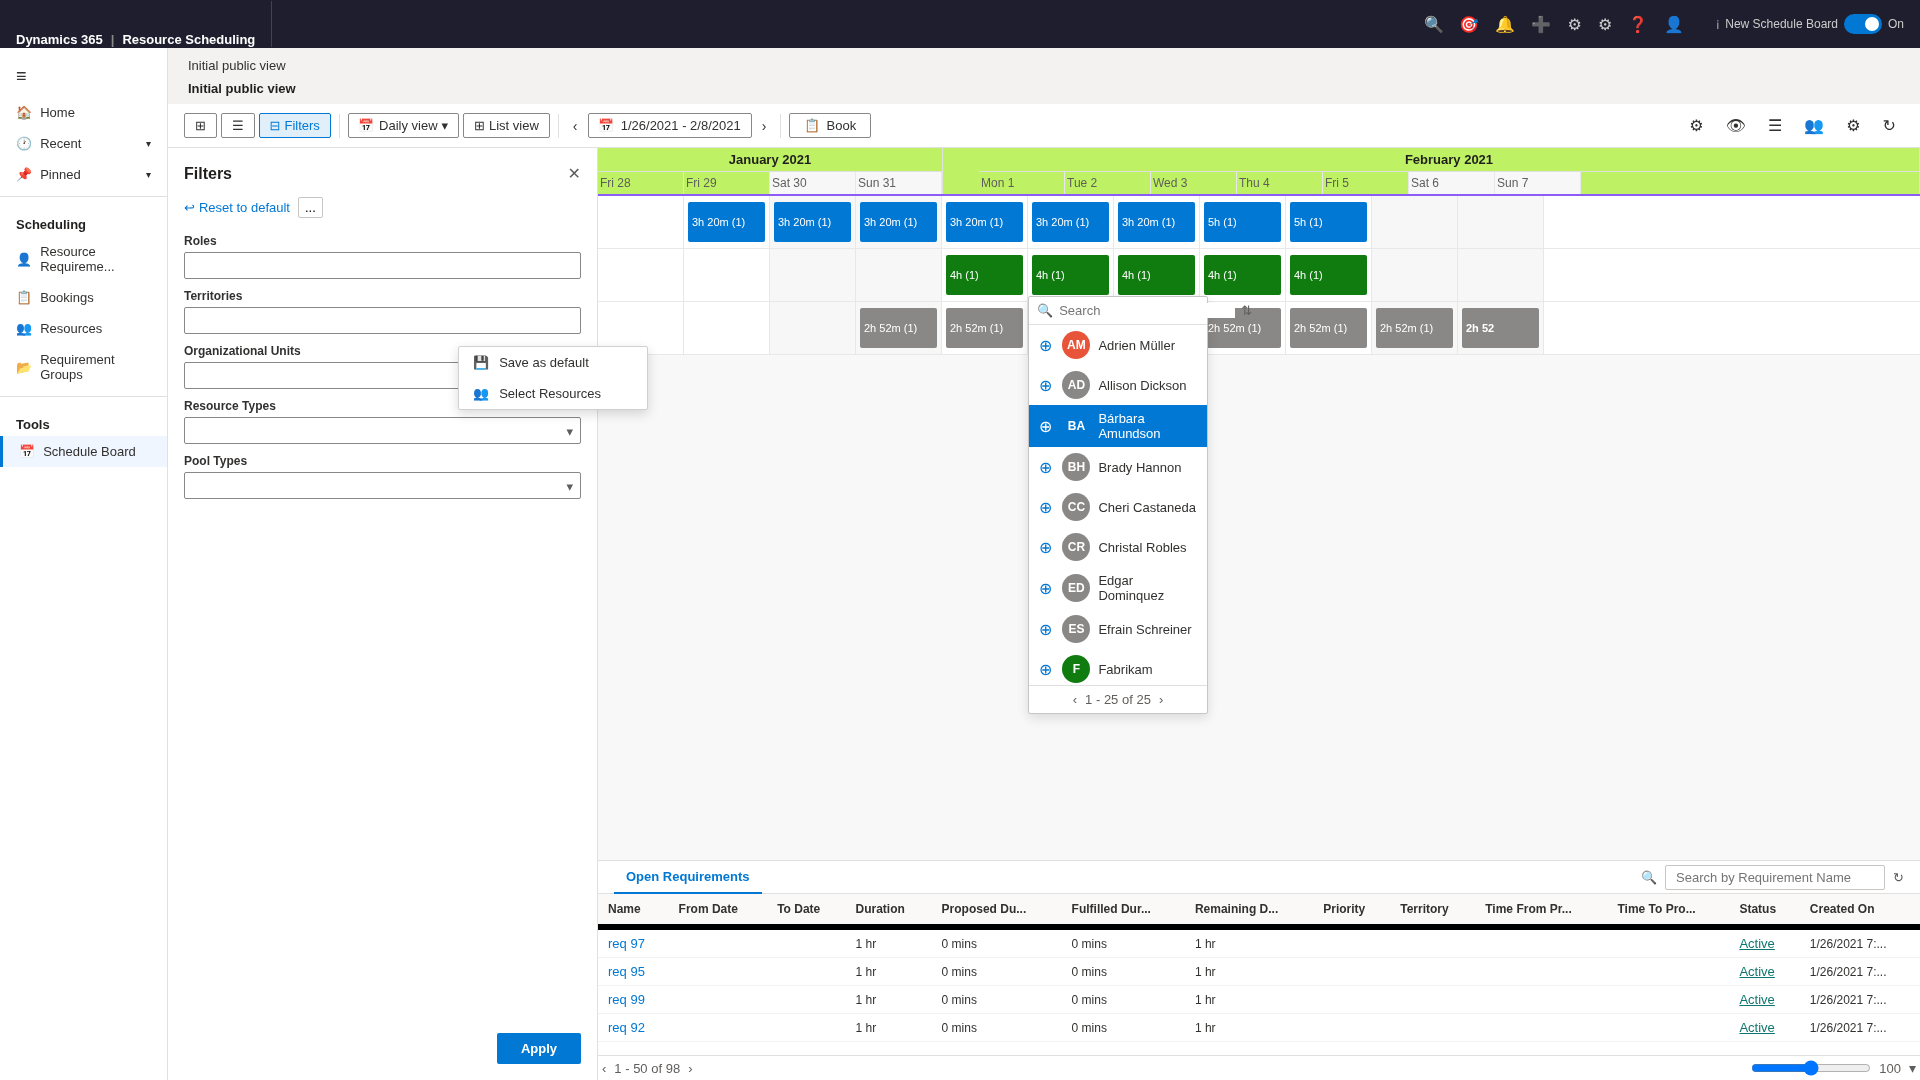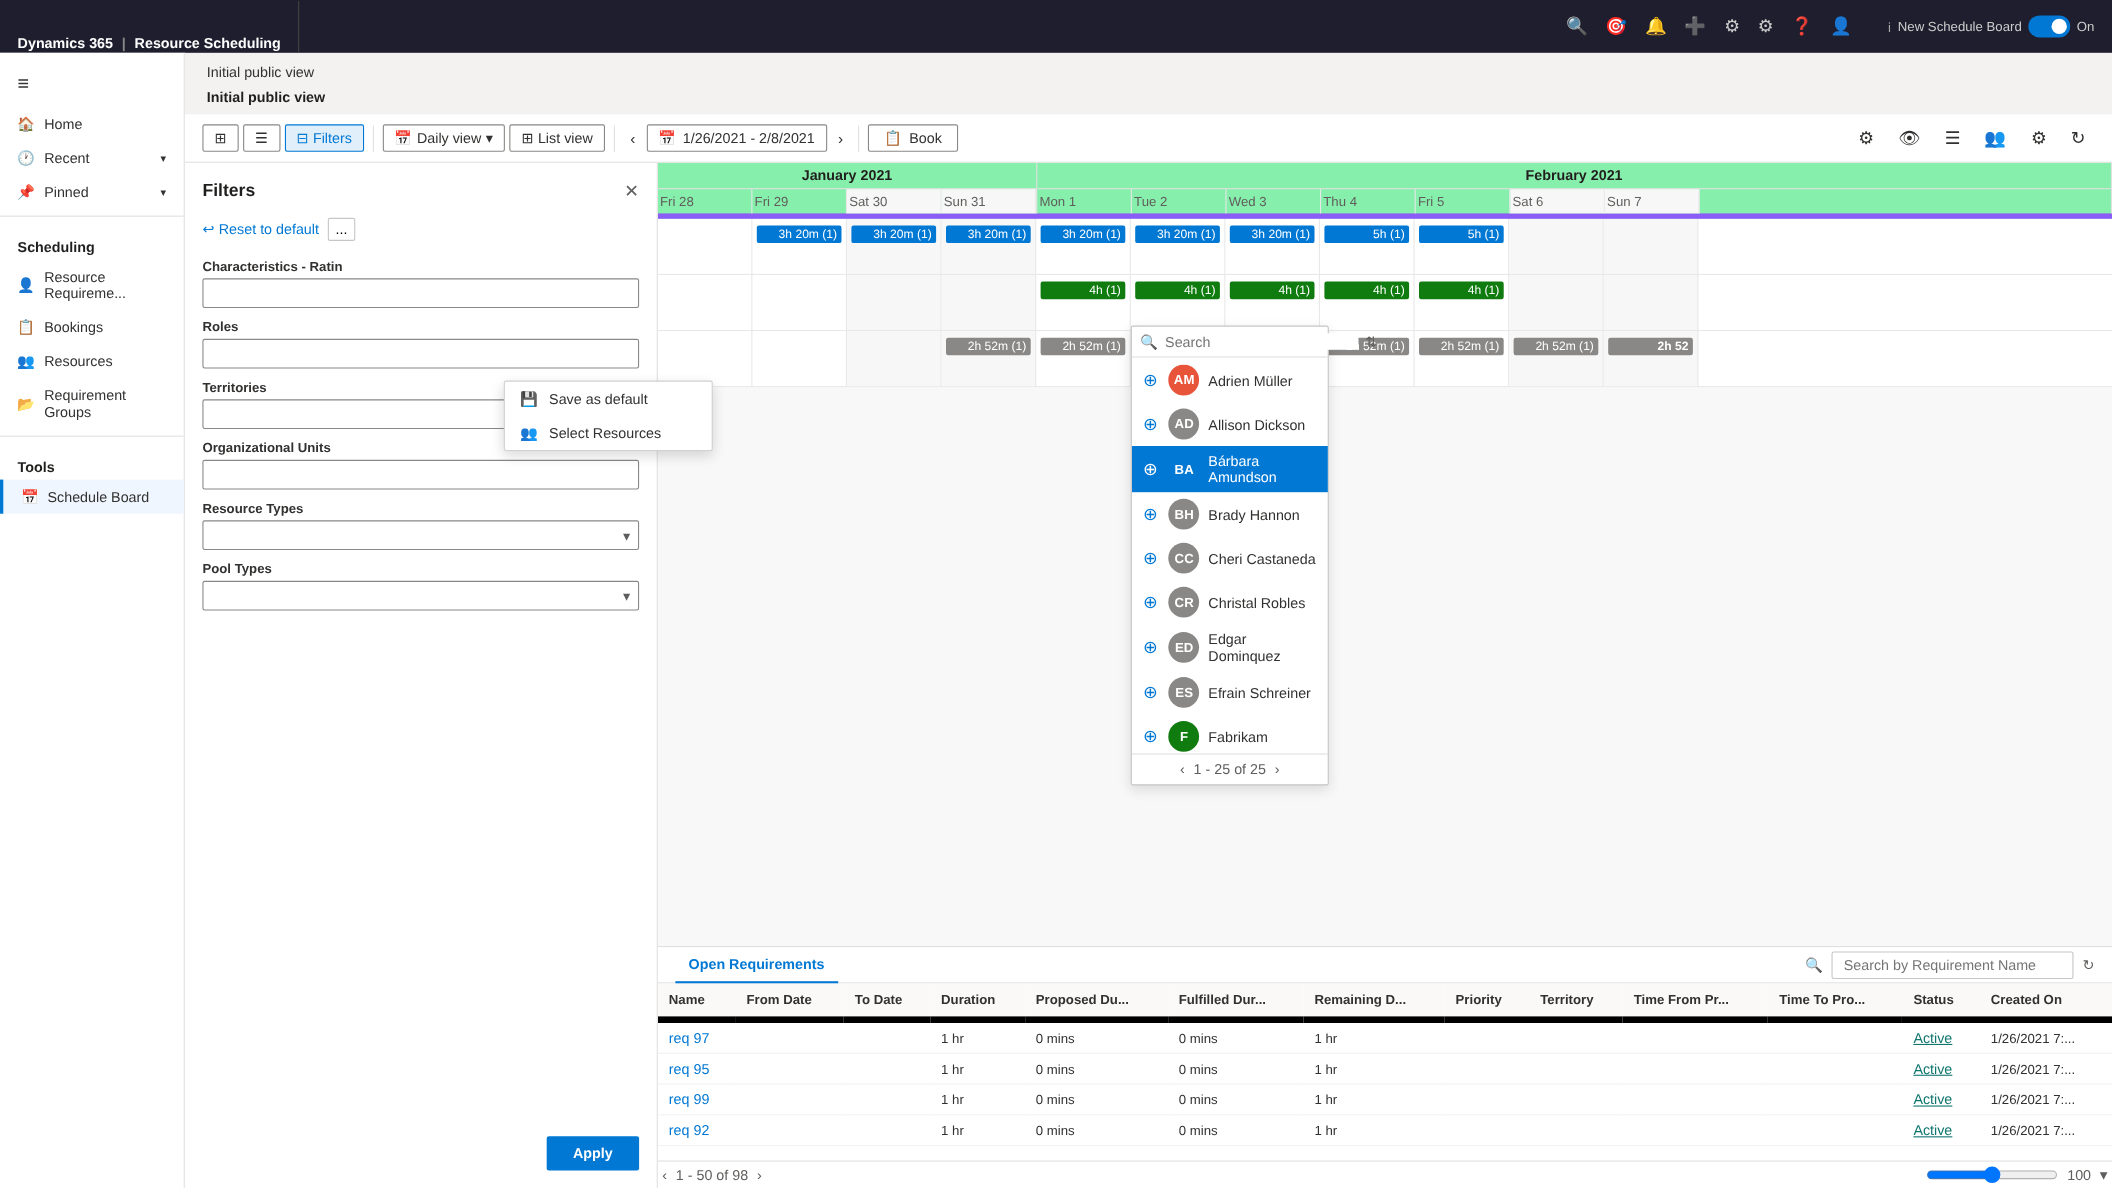--- a/index.html
+++ b/index.html
@@ -147,38 +147,38 @@
     }
     .resource-add-icon { color: #0078d4; font-size: 16px; margin-right: 2px; }
     .resource-item.selected .resource-add-icon { color: #fff; }
     .resource-pagination {
       display: flex; align-items: center; justify-content: center; gap: 8px;
       padding: 6px; border-top: 1px solid #e0e0e0; font-size: 12px; color: #605e5c;
     }
 
     
     .calendar-area { flex: 1; overflow: hidden; display: flex; flex-direction: column; }
-    .calendar-header { display: flex; background: #86efac; border-bottom: 5px solid #8b5cf6; }
+    .calendar-header { display: flex; background: #bef264; border-bottom: 2px solid #8b5cf6; gap: 36px; }
     .calendar-month-group { display: flex; flex-direction: column; border-right: 1px solid #e0e0e0; }
     .calendar-month-label { text-align: center; padding: 4px; font-weight: 600; color: #201f1e; font-size: 13px; border-bottom: 1px solid #e0e0e0; }
     .calendar-days { display: flex; }
     .calendar-day-cell {
       width: 86px; text-align: left; padding: 4px 2px; font-size: 12px;
       color: #605e5c; border-right: 1px solid #e8e8e8; flex-shrink: 0;
     }
     .calendar-body { flex: 1; overflow-y: auto; background: #f8f8f8; }
     .calendar-row { display: flex; min-height: 50px; border-bottom: 1px solid #e8e8e8; background: #fff; }
     .calendar-cell {
       width: 86px; flex-shrink: 0; border-right: 1px solid #e8e8e8;
       padding: 4px; position: relative; min-height: 50px;
     }
     .calendar-cell.weekend { background: #f7f7f7; }
     .booking-chip {
       background: #0078d4; color: #fff; border-radius: 2px;
-      padding: 2px 4px; font-size: 11px; margin: 2px 0; cursor: pointer; text-align: right;
+      padding: 14px 4px; font-size: 11px; margin: 2px 0; cursor: pointer;
     }
     .booking-chip.alt { background: #107c10; }
     .booking-chip.gray { background: #8a8886; }
 
     
     .bottom-pane {
       height: 220px; background: #fff; border-top: 1px solid #e0e0e0;
       display: flex; flex-direction: column;
     }
     .bottom-tabs { display: flex; align-items: center; border-bottom: 1px solid #e0e0e0; padding: 0 16px; }
@@ -350,24 +350,20 @@
             <span>💾</span>
             <span>Save as default</span>
           </div>
           <div class="filter-dropdown-item">
             <span>👥</span>
             <span>Select Resources</span>
           </div>
         </div>
 
         <div>
-          <div class="filter-section-label">Characteristics - Ratin</div>
-          <input class="filter-input" type="text" value="" style="">
-        </div>
-        <div>
           <div class="filter-section-label">Roles</div>
           <input class="filter-input" type="text" value="" style="">
         </div>
         <div>
           <div class="filter-section-label">Territories</div>
           <input class="filter-input" type="text" value="" style="">
         </div>
         <div>
           <div class="filter-section-label">Organizational Units</div>
           <input class="filter-input" type="text" value="" style="">

